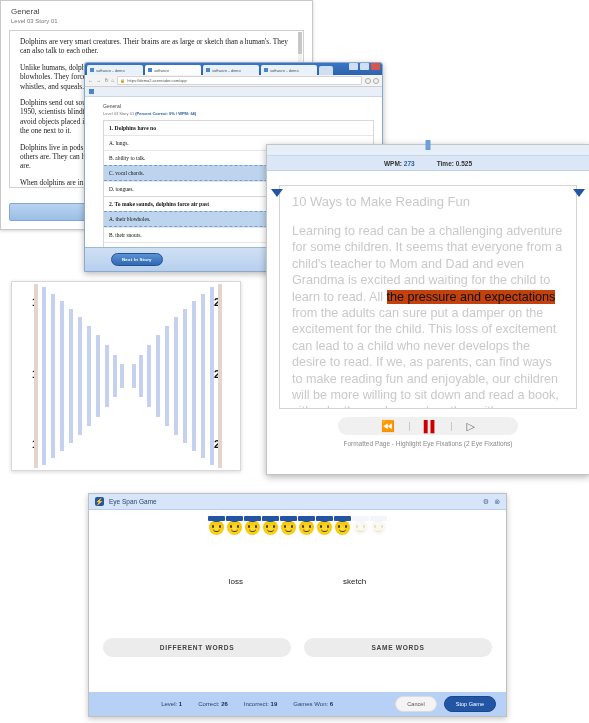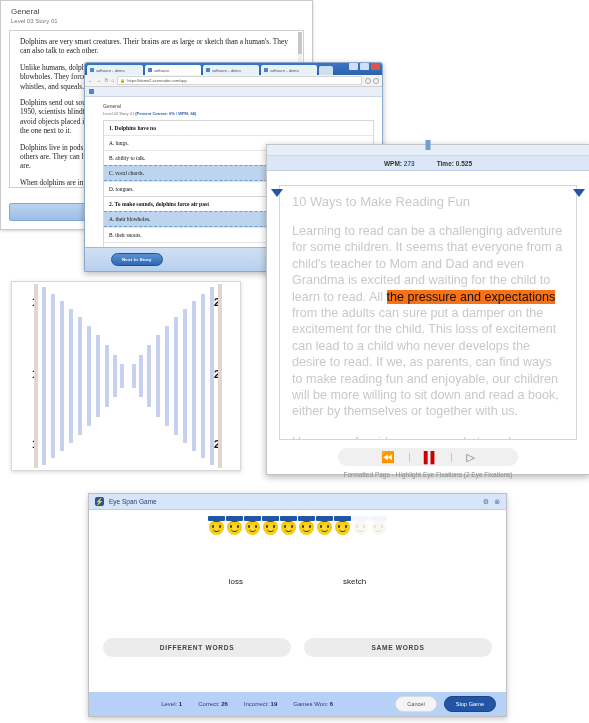--- a/index.html
+++ b/index.html
@@ -137,27 +137,27 @@
   }
   .rw-stats span{font-size:6.5px;color:#333;font-weight:bold;}
   .rw-stats span b{color:#2a5d9e;}
   .rw-page{position:relative;padding:0 12px;}
   .rw-tri{position:absolute;top:4px;width:0;height:0;
     border-left:6px solid transparent;border-right:6px solid transparent;
     border-top:8px solid #2255a4;}
   .rw-tri.l{left:4px;}
   .rw-tri.r{right:4px;}
   .rw-textbox{
-    margin-top:14px;border:1px solid #d4d4d4;height:255px;
+    margin-top:14px;border:1px solid #d4d4d4;height:224px;
     padding:8px 12px;box-sizing:border-box;overflow:hidden;
     background:#fff;
   }
   .rw-h{font-size:13px;color:#c9c9c9;margin:0 0 14px 0;font-weight:normal;}
   .rw-p{font-size:12.6px;line-height:16.4px;color:#c9c9c9;margin:0 0 14px 0;}
-  .rw-hl{background:#f97316;color:#111;}
+  .rw-hl{background:#c2410c;color:#111;}
   .rw-controls{
     margin:8px auto 0 auto;width:180px;height:18px;background:#f0f0f0;
     border-radius:9px;display:flex;align-items:center;justify-content:center;gap:14px;
   }
   .rw-controls .sep{width:1px;height:9px;background:#c8c8c8;}
   .ctl{font-size:11px;color:#666;line-height:1;}
   .ctl.pause{color:#cc0000;letter-spacing:-1px;font-weight:bold;}
   .rw-caption{
     text-align:center;font-size:6.5px;color:#8a8a8a;margin-top:5px;
   }

